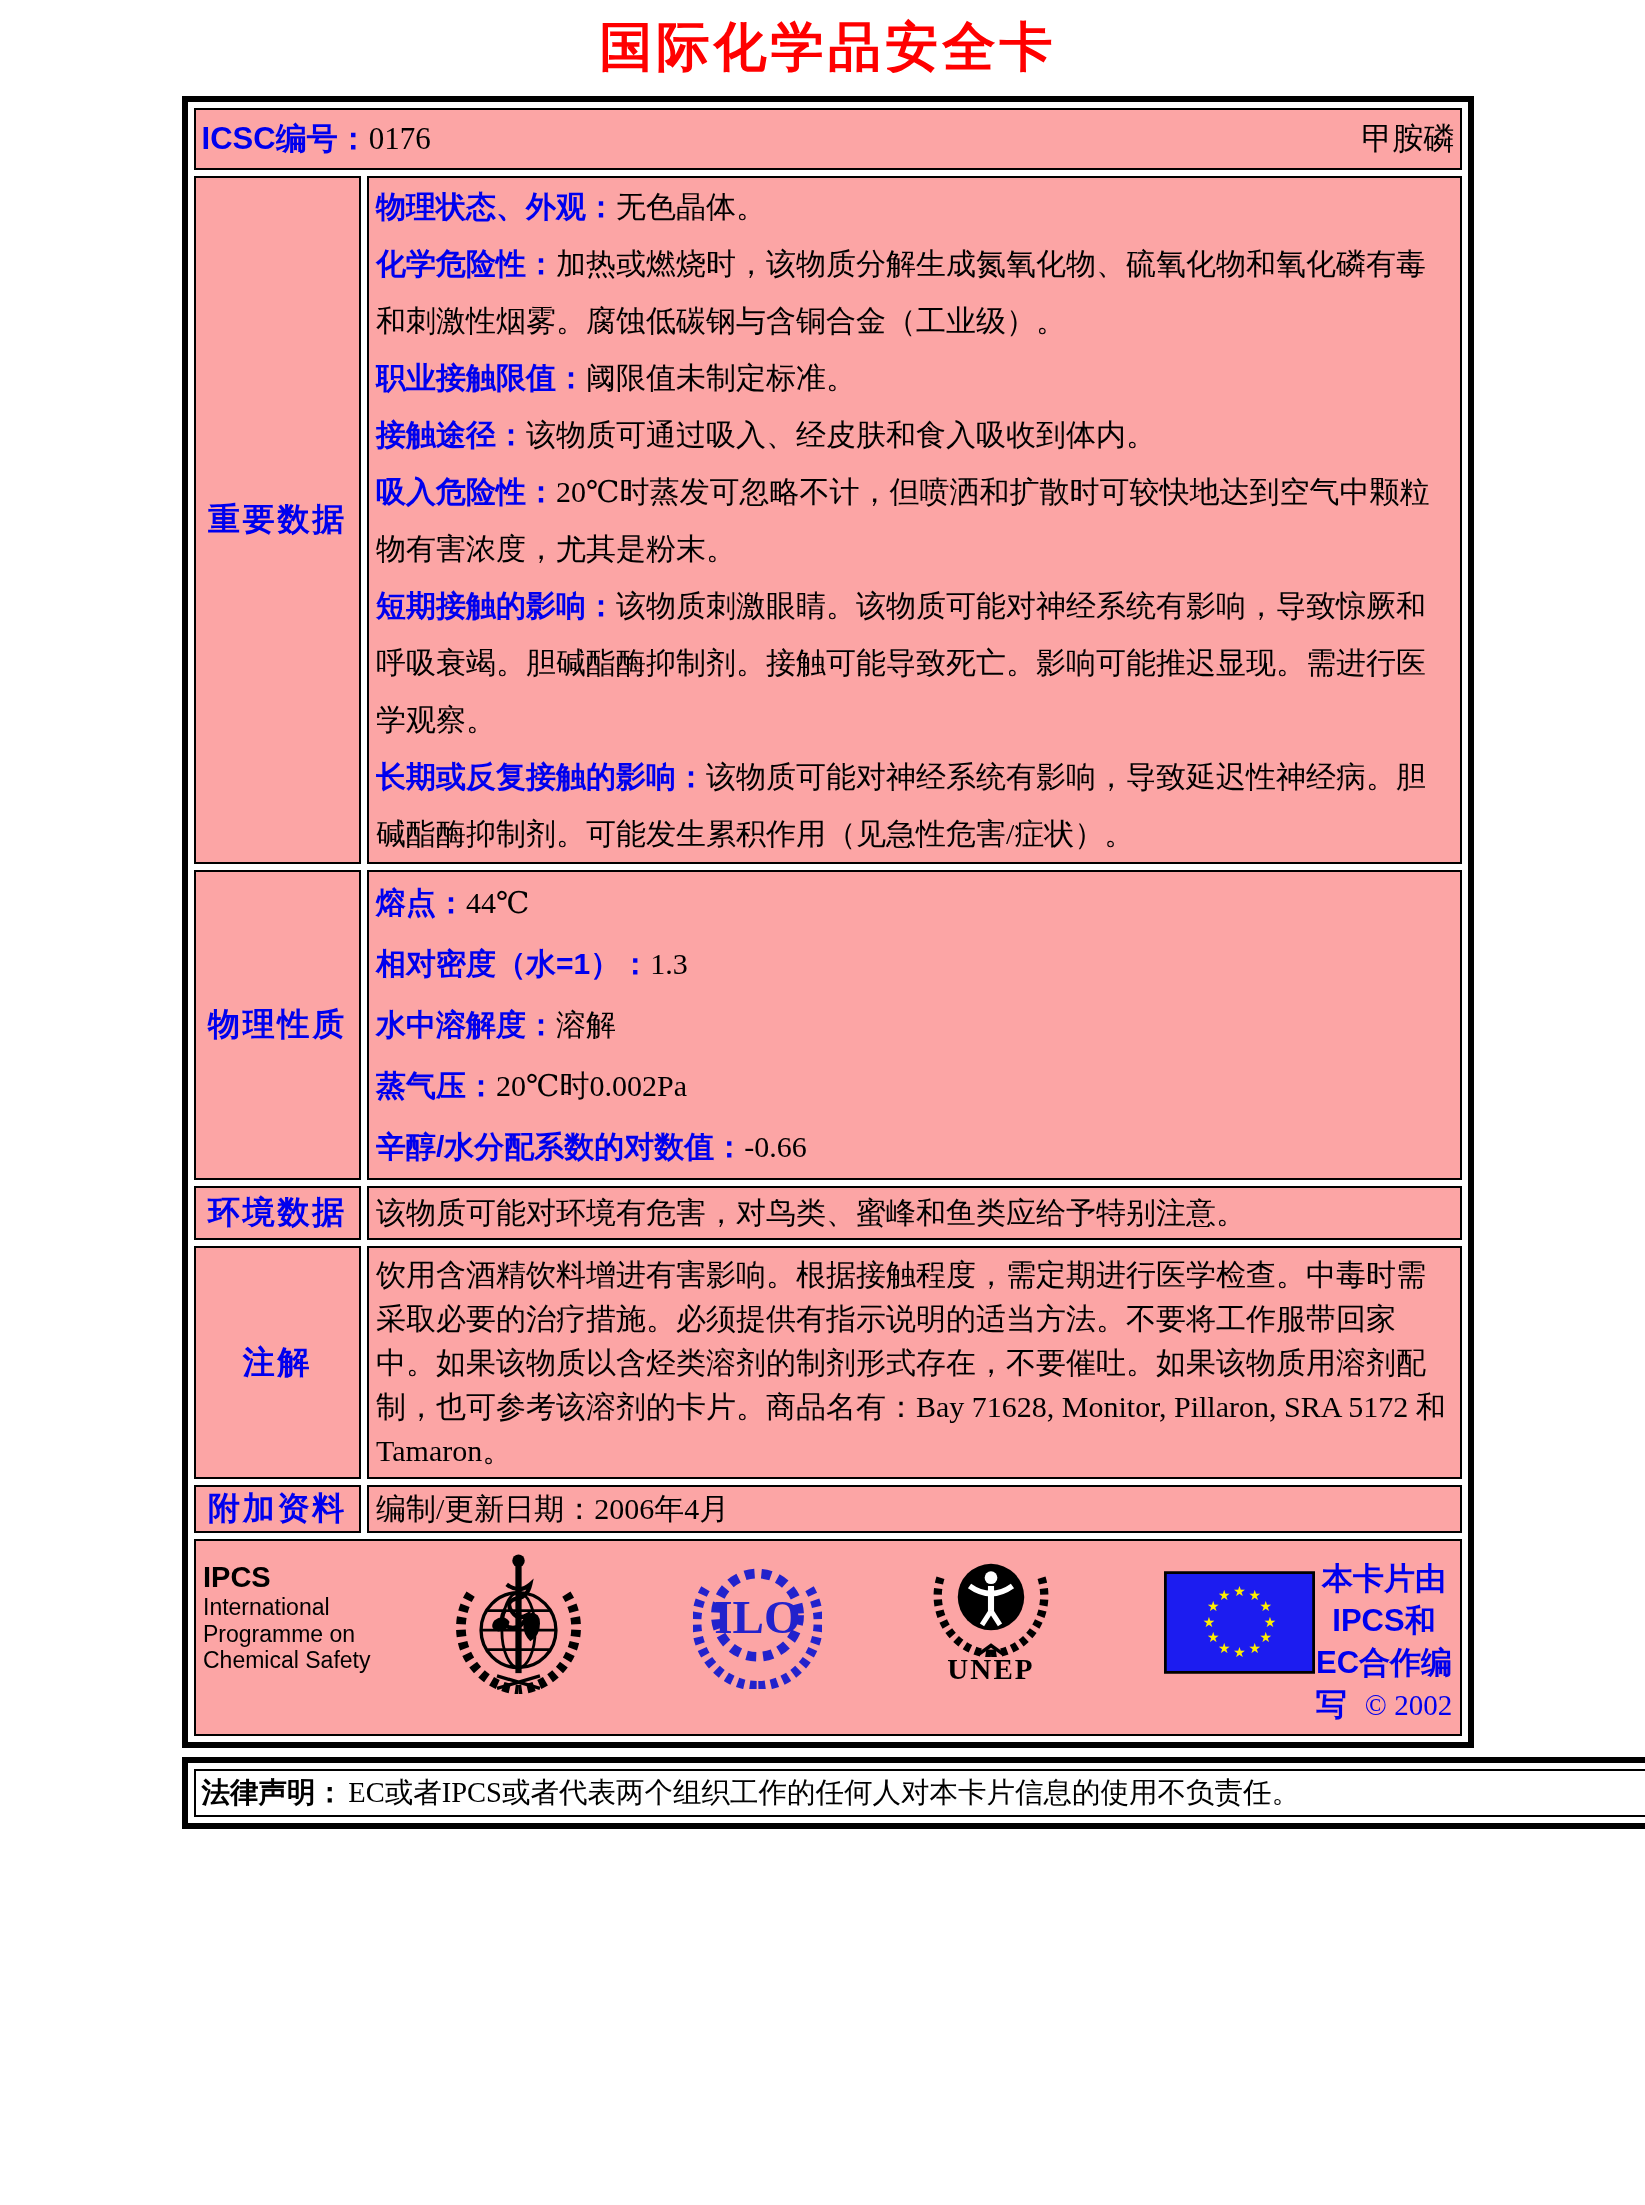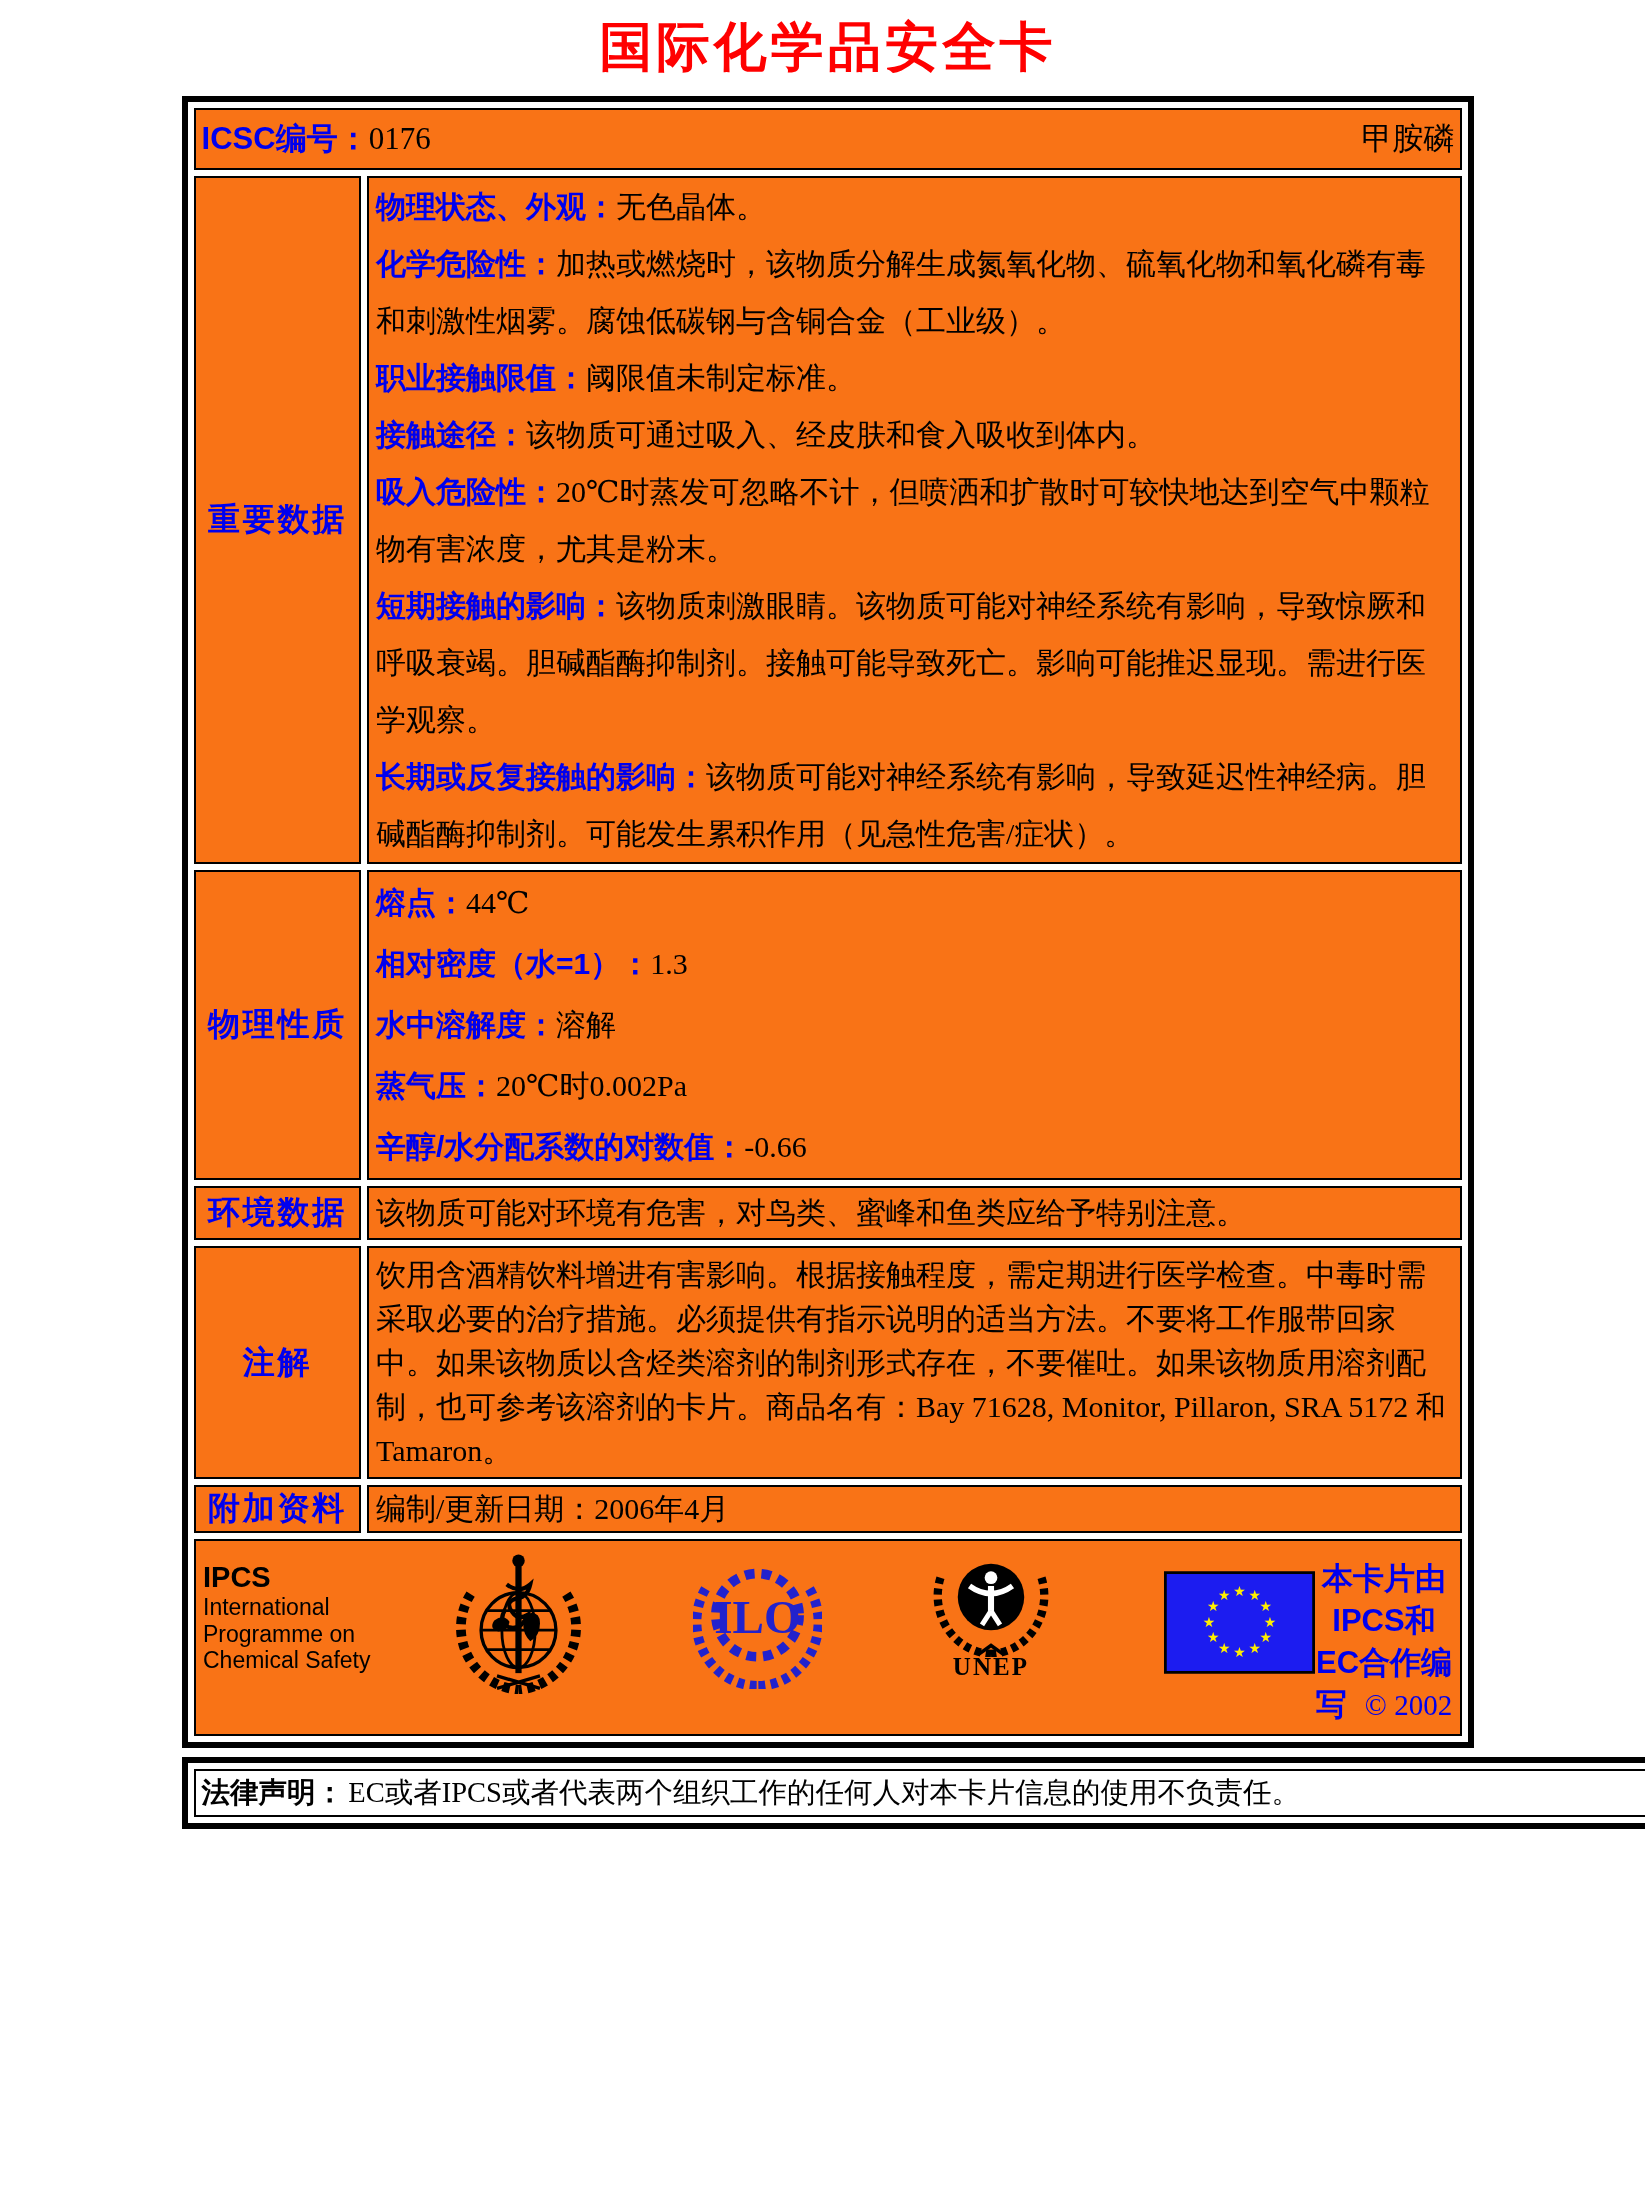--- a/index.html
+++ b/index.html
@@ -18,21 +18,21 @@
     letter-spacing:4.2px;
     line-height:1.1;
   }
   table.card{
     margin:19.5px 0 0 182px;width:1292px;
     border:6.3px solid #000;
     border-collapse:separate;border-spacing:6.3px;
     table-layout:fixed;
     background:#fff;
   }
-  table.card td{border:2.1px solid #000;padding:0;vertical-align:middle;background:#f97316;}
+  table.card td{border:2.1px solid #000;padding:0;vertical-align:middle;background:#fca5a5;}
   col.c-label{width:167px;}
   
   .hdr-cell{height:58px;}
   .hdr-inner{display:flex;justify-content:space-between;align-items:center;padding:0 5.6px;font-size:31px;}
   .blue-label{color:#0000ee;font-weight:bold;font-family:"Liberation Sans","DejaVu Sans",sans-serif;}
   .hdr-num{color:#000;}
   .hdr-name{color:#000;}
   
   .sec-label{
     text-align:center;color:#0000ee;font-weight:bold;
@@ -55,21 +55,21 @@
   .logos-cell{height:193px;}
   .logos-inner{display:flex;flex-direction:row;justify-content:flex-start;padding:4.2px 7px 2.8px 7px;}
   .logos-row{display:flex;align-items:flex-start;}
   .ipcs-block{width:184px;padding-top:9.7px;font-family:"Liberation Sans","DejaVu Sans",sans-serif;}
   .ipcs-acr{font-size:29px;font-weight:bold;line-height:1.15;}
   .ipcs-line{font-size:23px;line-height:26.4px;}
   .logo-box{flex:none;}
   .who-box{margin-left:67px;}
   .ilo-box{margin-left:110px;text-align:center;}
   .unep-box{margin-left:106px;text-align:center;}
-  .unep-word{font-size:25px;font-weight:bold;font-family:"Liberation Serif","DejaVu Serif",serif;letter-spacing:2.1px;margin-top:-5.6px;}
+  .unep-word{font-size:29px;font-weight:bold;font-family:"Liberation Serif","DejaVu Serif",serif;letter-spacing:2.1px;margin-top:-5.6px;}
   .eu-box{margin-left:110px;padding-top:19.5px;}
   .credit-line{
     text-align:center;margin-top:7px;
     font-family:"Liberation Sans","DejaVu Sans",sans-serif;
     font-size:31px;color:#0000ee;font-weight:bold;
   }
   .credit-year{font-weight:normal;font-family:"Liberation Serif","DejaVu Serif",serif;font-size:29px;margin-left:18px;}
   
   table.legal{
     margin:8.3px 0 0 182px;width:1528px;

